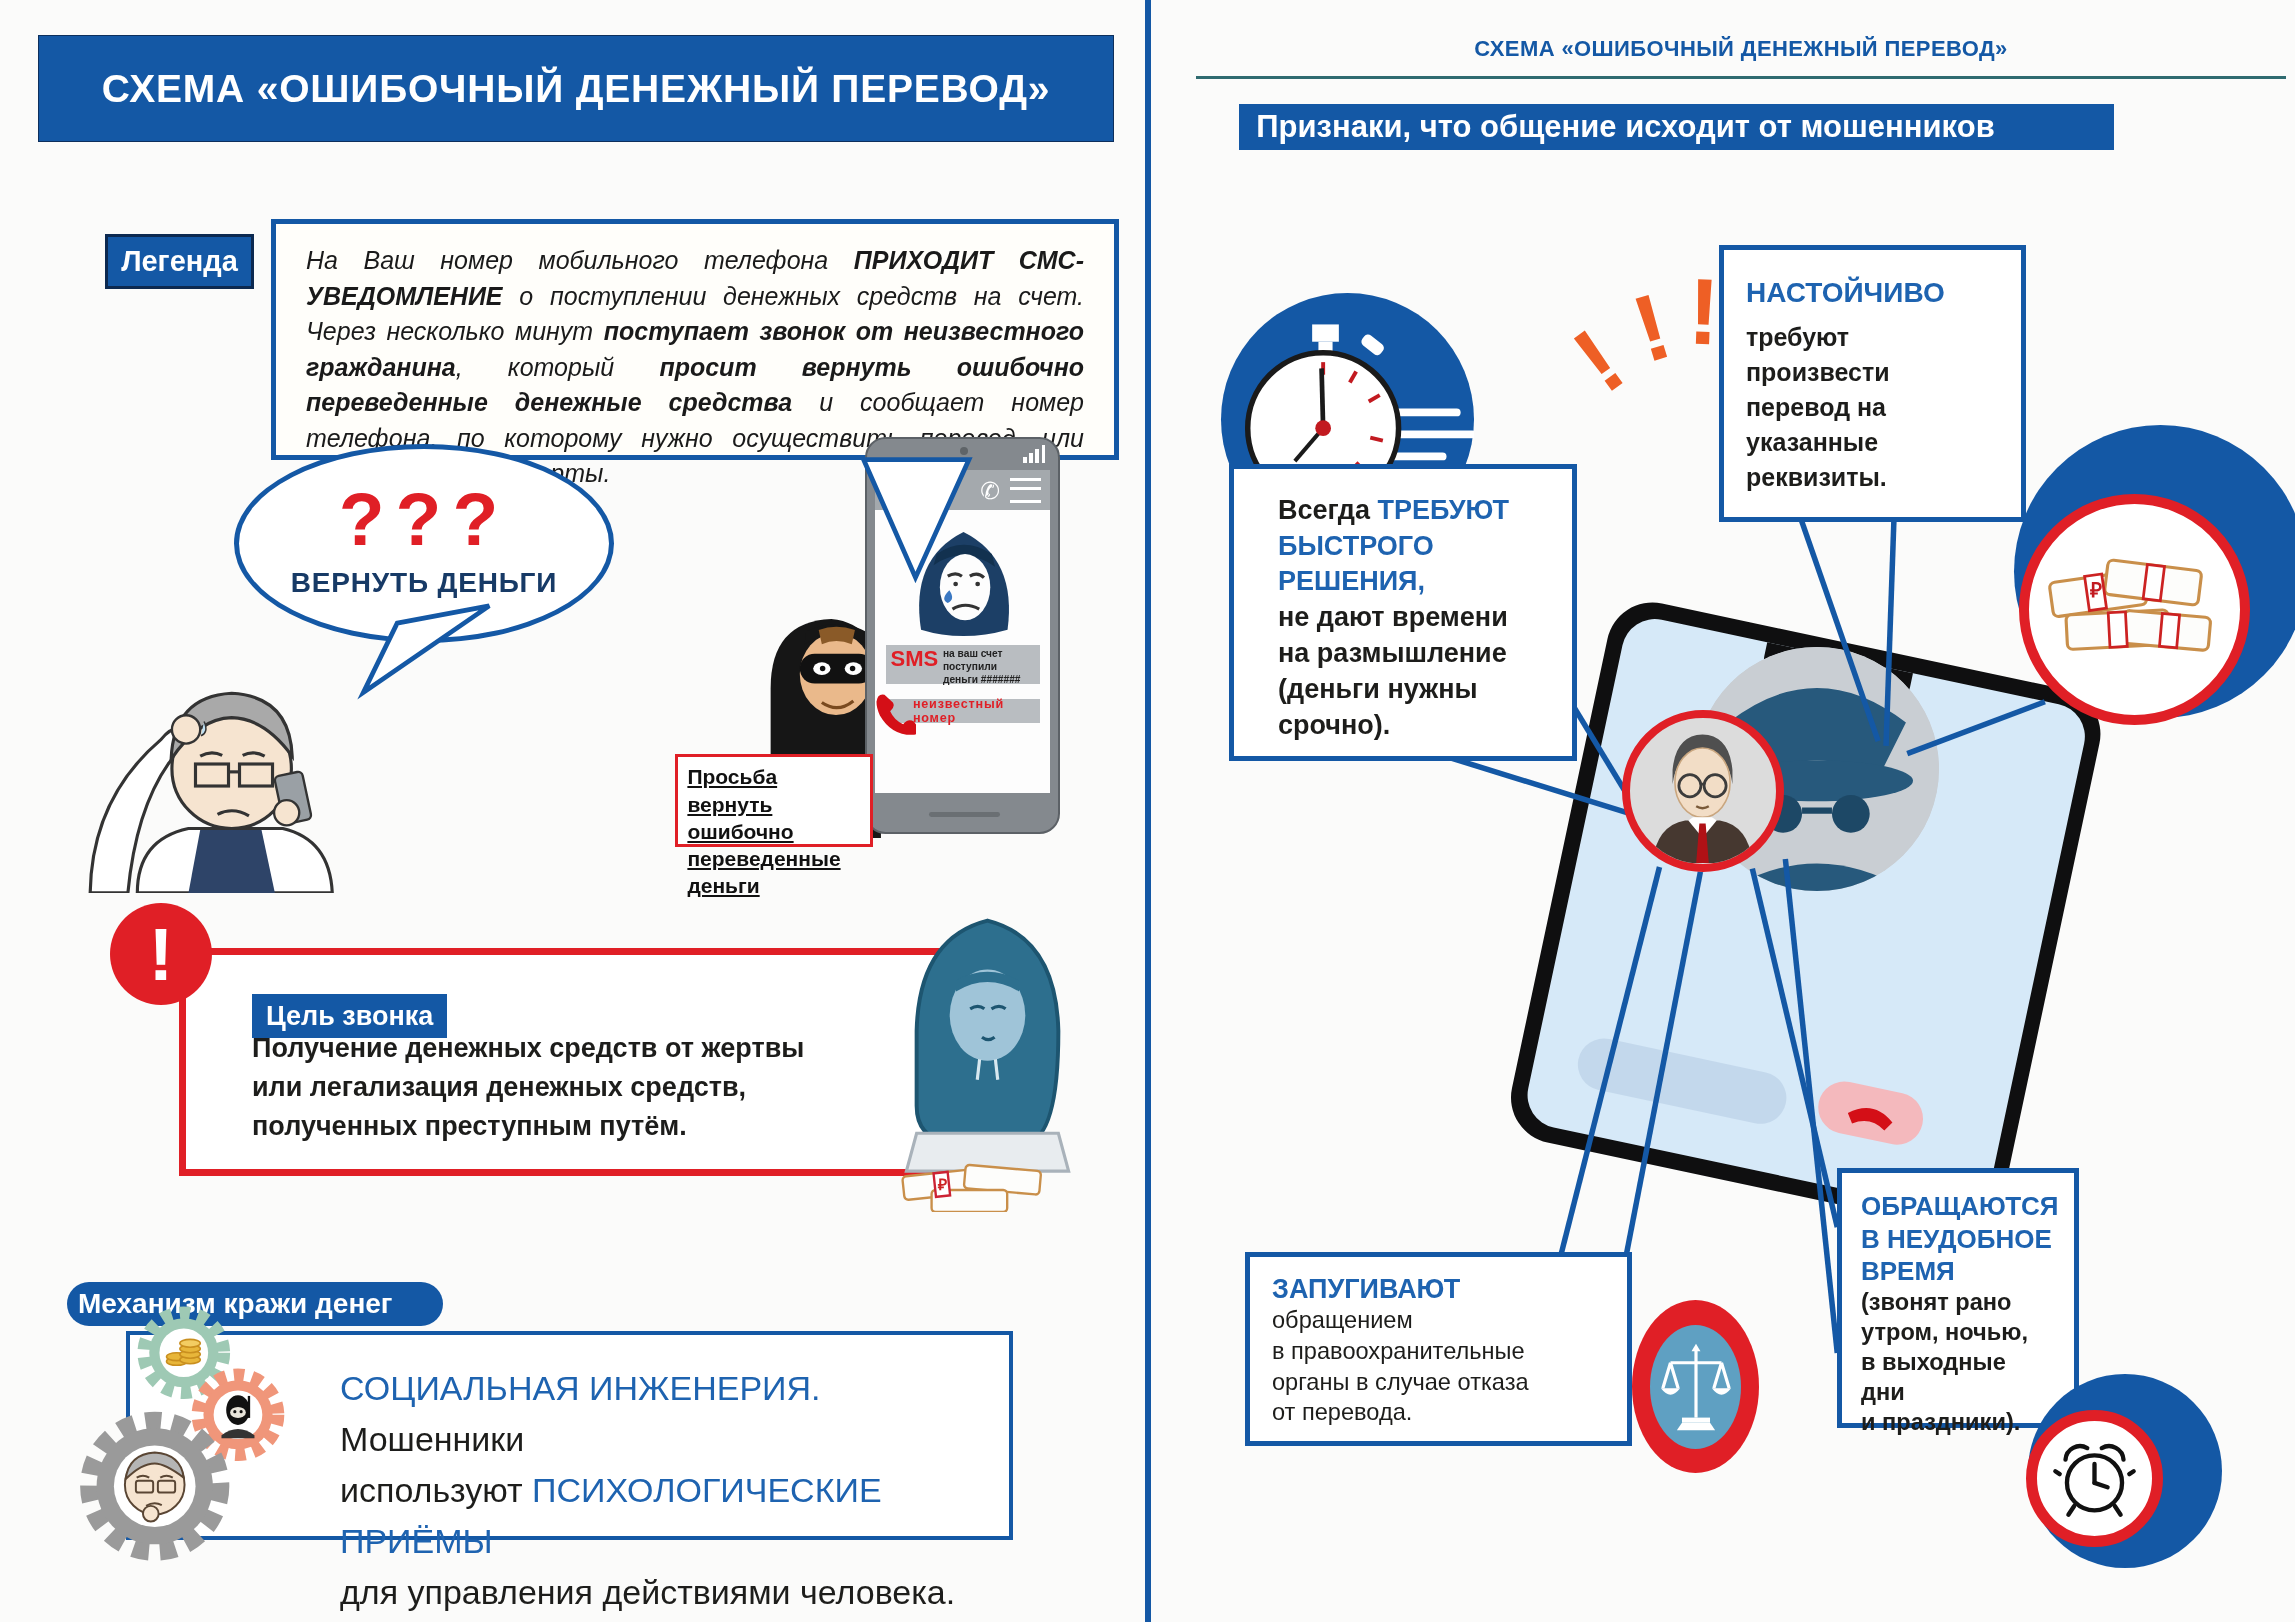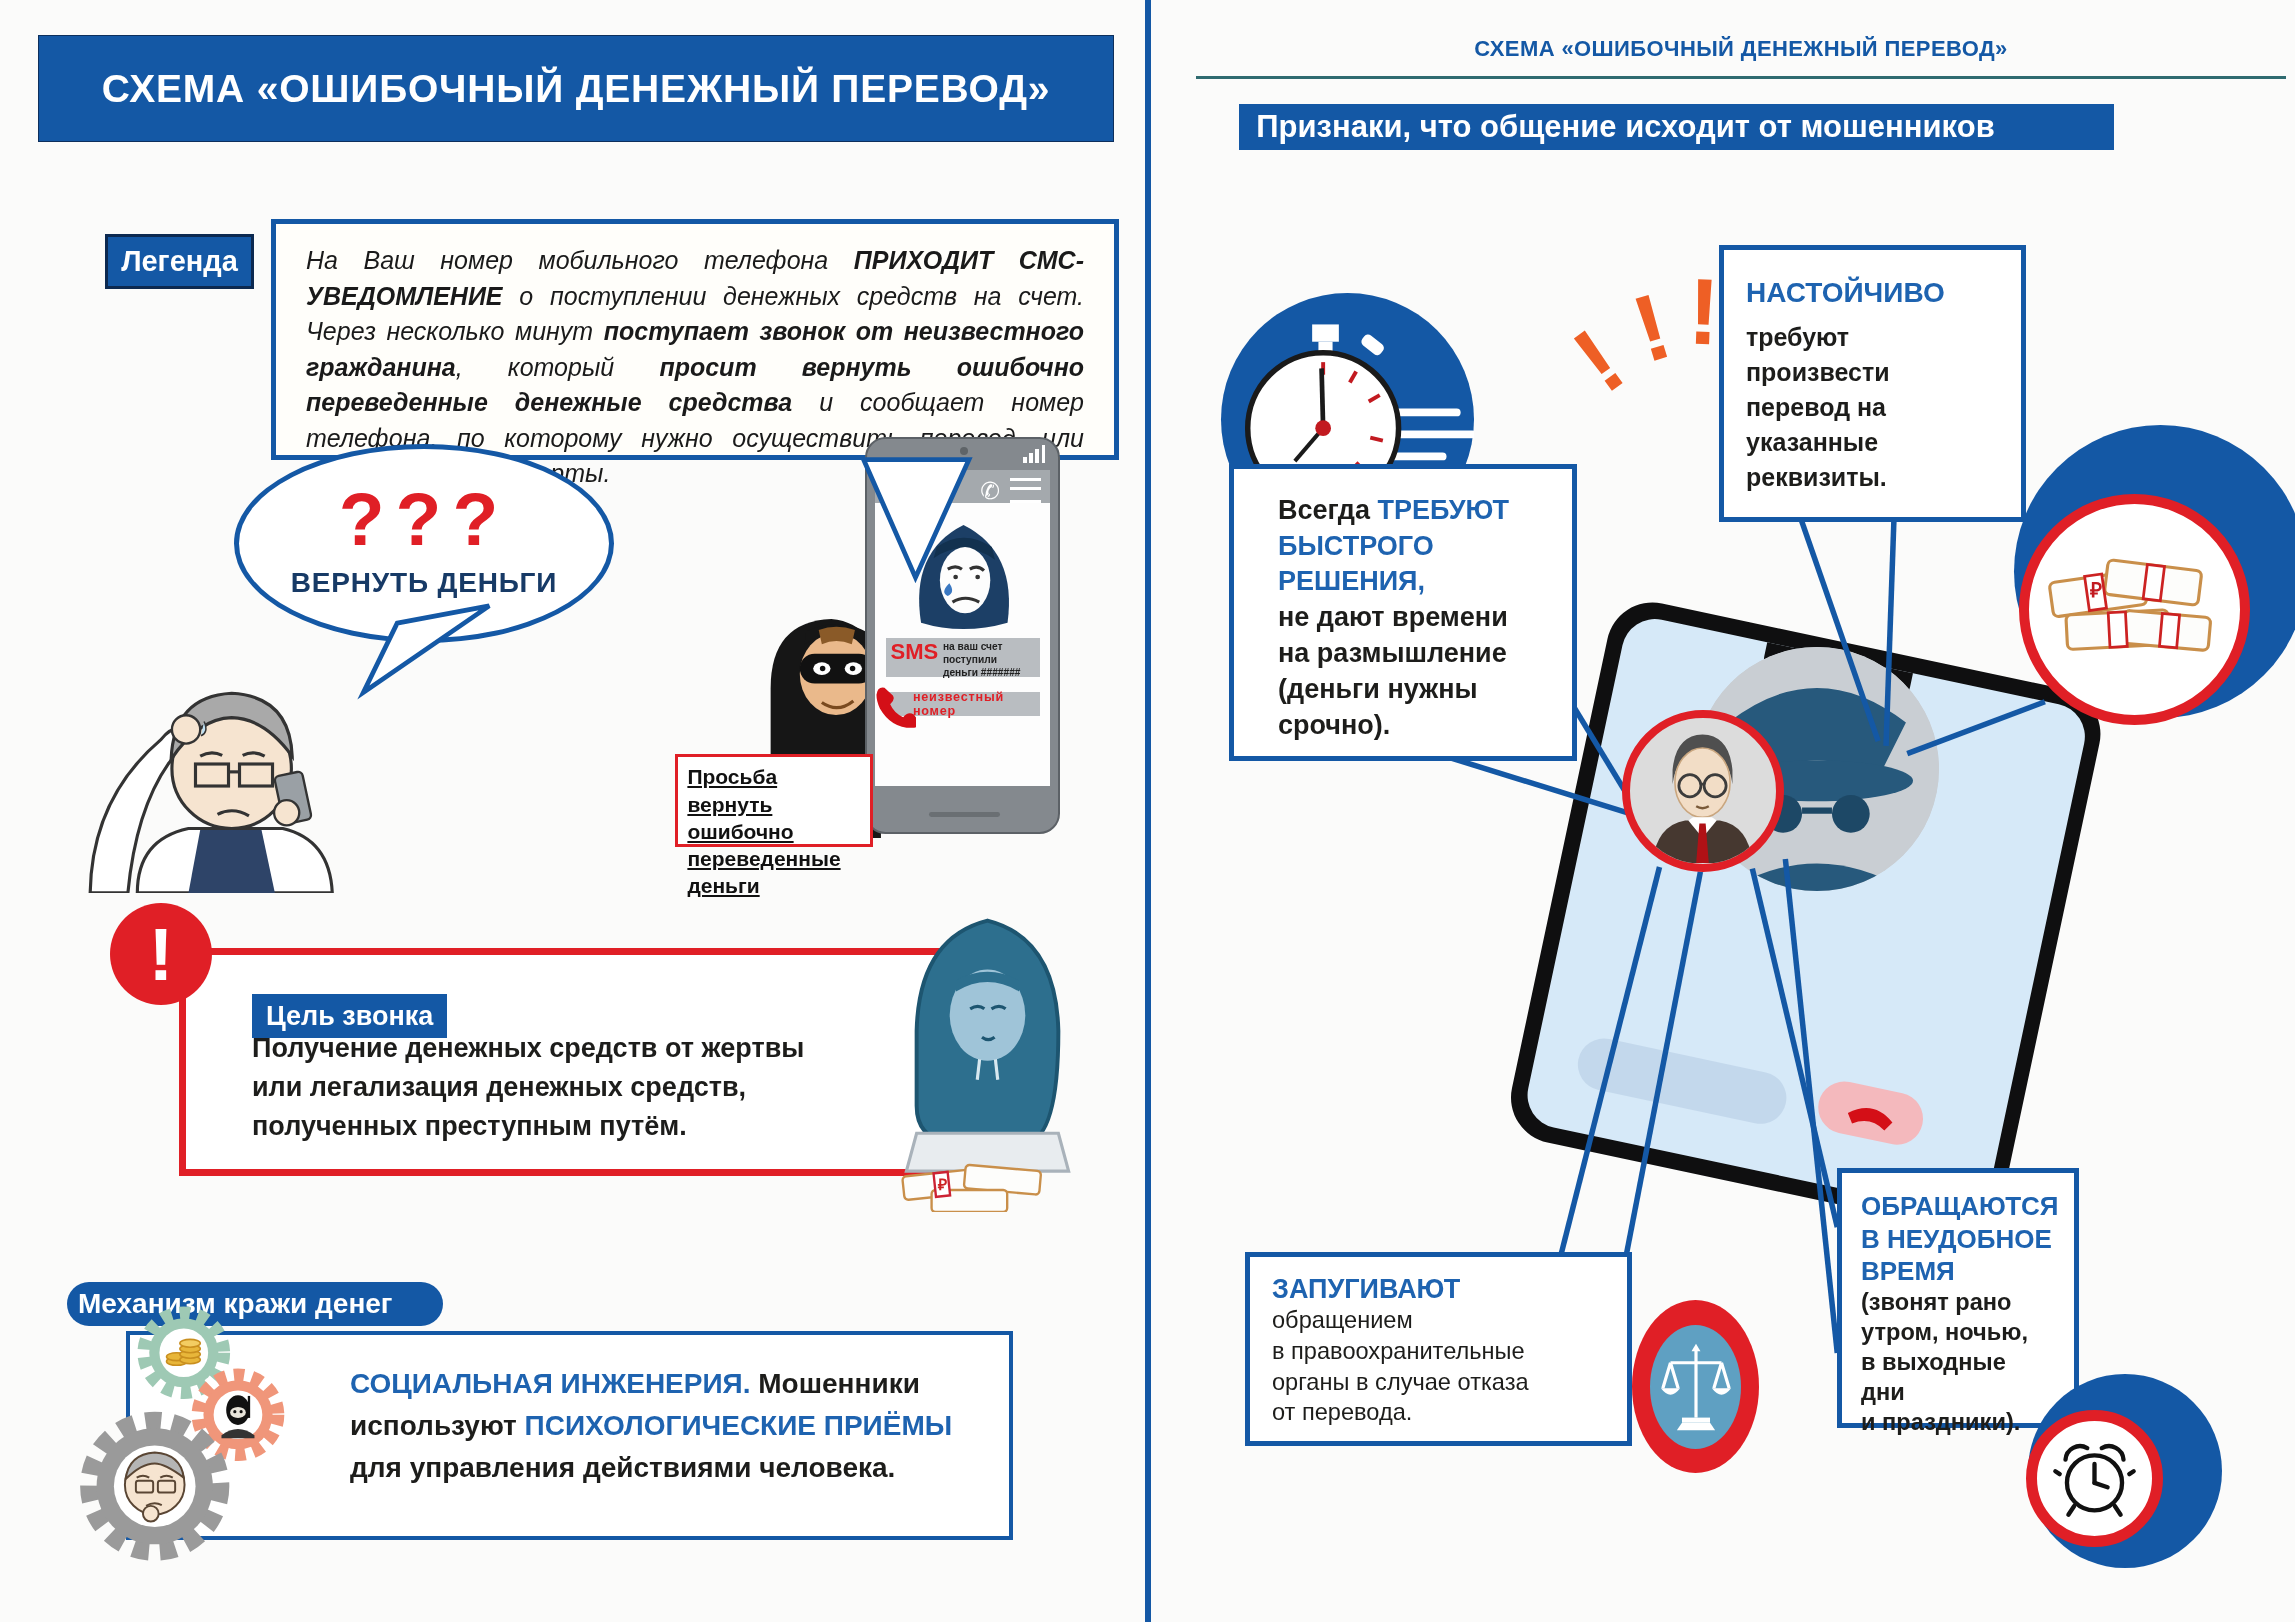--- a/index.html
+++ b/index.html
@@ -39,42 +39,42 @@
   .phone-l{left:865px;top:437px;width:195px;height:397px;background:#84898e;border:2.4px solid #5c6166;border-radius:20.5px;box-sizing:border-box;z-index:2;}
   .phone-l .speaker{position:absolute;left:93px;top:7.9px;width:7.9px;height:7.9px;border-radius:50%;background:#5f6468;}
   .phone-l .bars{position:absolute;right:12.6px;top:6.3px;display:flex;align-items:flex-end;gap:2.4px;}
   .phone-l .bars i{display:block;width:3.9px;background:#fff;}
   .phone-l .appbar{position:absolute;left:7.9px;top:31px;width:175px;height:41px;background:#a4a9ad;display:flex;align-items:center;}
   .cam{width:35px;height:22px;border:2.4px solid #fff;border-radius:4.7px;margin-left:9.4px;position:relative;}
   .cam:after{content:"";position:absolute;left:10.2px;top:2.4px;width:9.4px;height:9.4px;border:2.4px solid #fff;border-radius:50%;}
   .ph-glyph{color:#fff;font-size:23.6px;margin-left:auto;}
   .burger{width:31px;height:19px;margin:0 9.4px 0 9.4px;border-top:3.1px solid #fff;border-bottom:3.1px solid #fff;position:relative;}
   .burger:after{content:"";position:absolute;left:0;top:6.3px;width:100%;height:3.1px;background:#fff;}
-  .phone-l .screen{position:absolute;left:7.9px;top:64px;width:175px;height:283px;background:#fdfdfd;}
+  .phone-l .screen{position:absolute;left:7.9px;top:71px;width:175px;height:283px;background:#fdfdfd;}
   .smsbox{position:absolute;left:11px;top:135px;width:154px;height:39px;background:#b9bdc1;display:flex;align-items:flex-start;padding:3.1px 4.7px;box-sizing:border-box;}
   .smsbadge{color:#e01f26;font-weight:bold;font-size:22px;line-height:1;margin-right:4.7px;}
   .smstxt{font-size:10.2px;font-weight:bold;color:#222;line-height:1.25;}
   .callerbox{position:absolute;left:11px;top:189px;width:154px;height:23.6px;background:#b9bdc1;display:flex;align-items:center;}
   .callertxt{color:#e01f26;font-weight:bold;font-size:12.6px;margin-left:27px;letter-spacing:0.8px;}
   .homebar{position:absolute;left:62px;top:373px;width:71px;height:4.7px;border-radius:2.4px;background:#6a6f73;}
   .note{
     left:675px;top:754px;width:198px;height:93px;background:#fff;border:3.9px solid #e01f26;
     box-sizing:border-box;font-size:21px;font-weight:bold;color:#111;line-height:1.3;
     padding:6.3px 9.4px;z-index:6;text-decoration:underline;
   }
   
   .warn{left:110px;top:903px;width:102px;height:102px;background:#e01f26;border-radius:50%;
     color:#fff;font-size:75px;font-weight:bold;display:flex;align-items:center;justify-content:center;z-index:2;}
   .goal-box{left:179px;top:948px;width:796px;height:228px;background:#fff;border:7px solid #e01f26;box-sizing:border-box;}
   .goal-tag{left:252px;top:969px;height:44px;font-size:27px;padding:0 14px;z-index:2;}
   .goal-text{left:252px;top:1029px;width:724px;font-size:27px;font-weight:bold;color:#1d1d1b;line-height:1.45;z-index:2;}
   
   .mech-tag{left:67px;top:1257px;width:376px;height:44px;font-size:28px;justify-content:flex-start;padding-left:11px;box-sizing:border-box;border-radius:22px;}
   .mech-box{left:126px;top:1331px;width:887px;height:209px;background:#fff;border:4.7px solid #1458a5;box-sizing:border-box;}
-  .mech-text{left:350px;top:1363px;width:629px;font-size:28px;font-weight:bold;line-height:1.5;}
+  .mech-text{left:340px;top:1363px;width:629px;font-size:34px;font-weight:normal;line-height:1.5;}
   
   .r-header{left:1196px;top:36px;width:1090px;text-align:center;font-size:22px;font-weight:bold;color:#1458a5;letter-spacing:0.4px;}
   .r-rule{left:1196px;top:76px;width:1090px;height:3.1px;background:#2f6b70;}
   .r-banner{left:1239px;top:104px;width:875px;height:46px;background:#1458a5;color:#fff;font-weight:bold;font-size:31px;display:flex;align-items:center;padding-left:17.3px;box-sizing:border-box;}
   .stopwatch{left:1221px;top:293px;width:253px;height:253px;background:#1458a5;border-radius:50%;}
   .r-box{background:#fff;border:5.5px solid #1458a5;box-sizing:border-box;z-index:6;}
   .urgent{left:1229px;top:464px;width:348px;height:297px;padding:23.6px 14px 0 44px;font-size:27px;font-weight:bold;line-height:1.33;}
   .persistent{left:1719px;top:245px;width:307px;height:277px;padding:27px 22px;}
   .persistent .btitle{color:#1e63b0;font-weight:bold;font-size:28px;margin-bottom:11px;}
   .persistent .btext{color:#1d1d1b;font-weight:bold;font-size:25px;line-height:1.4;}

